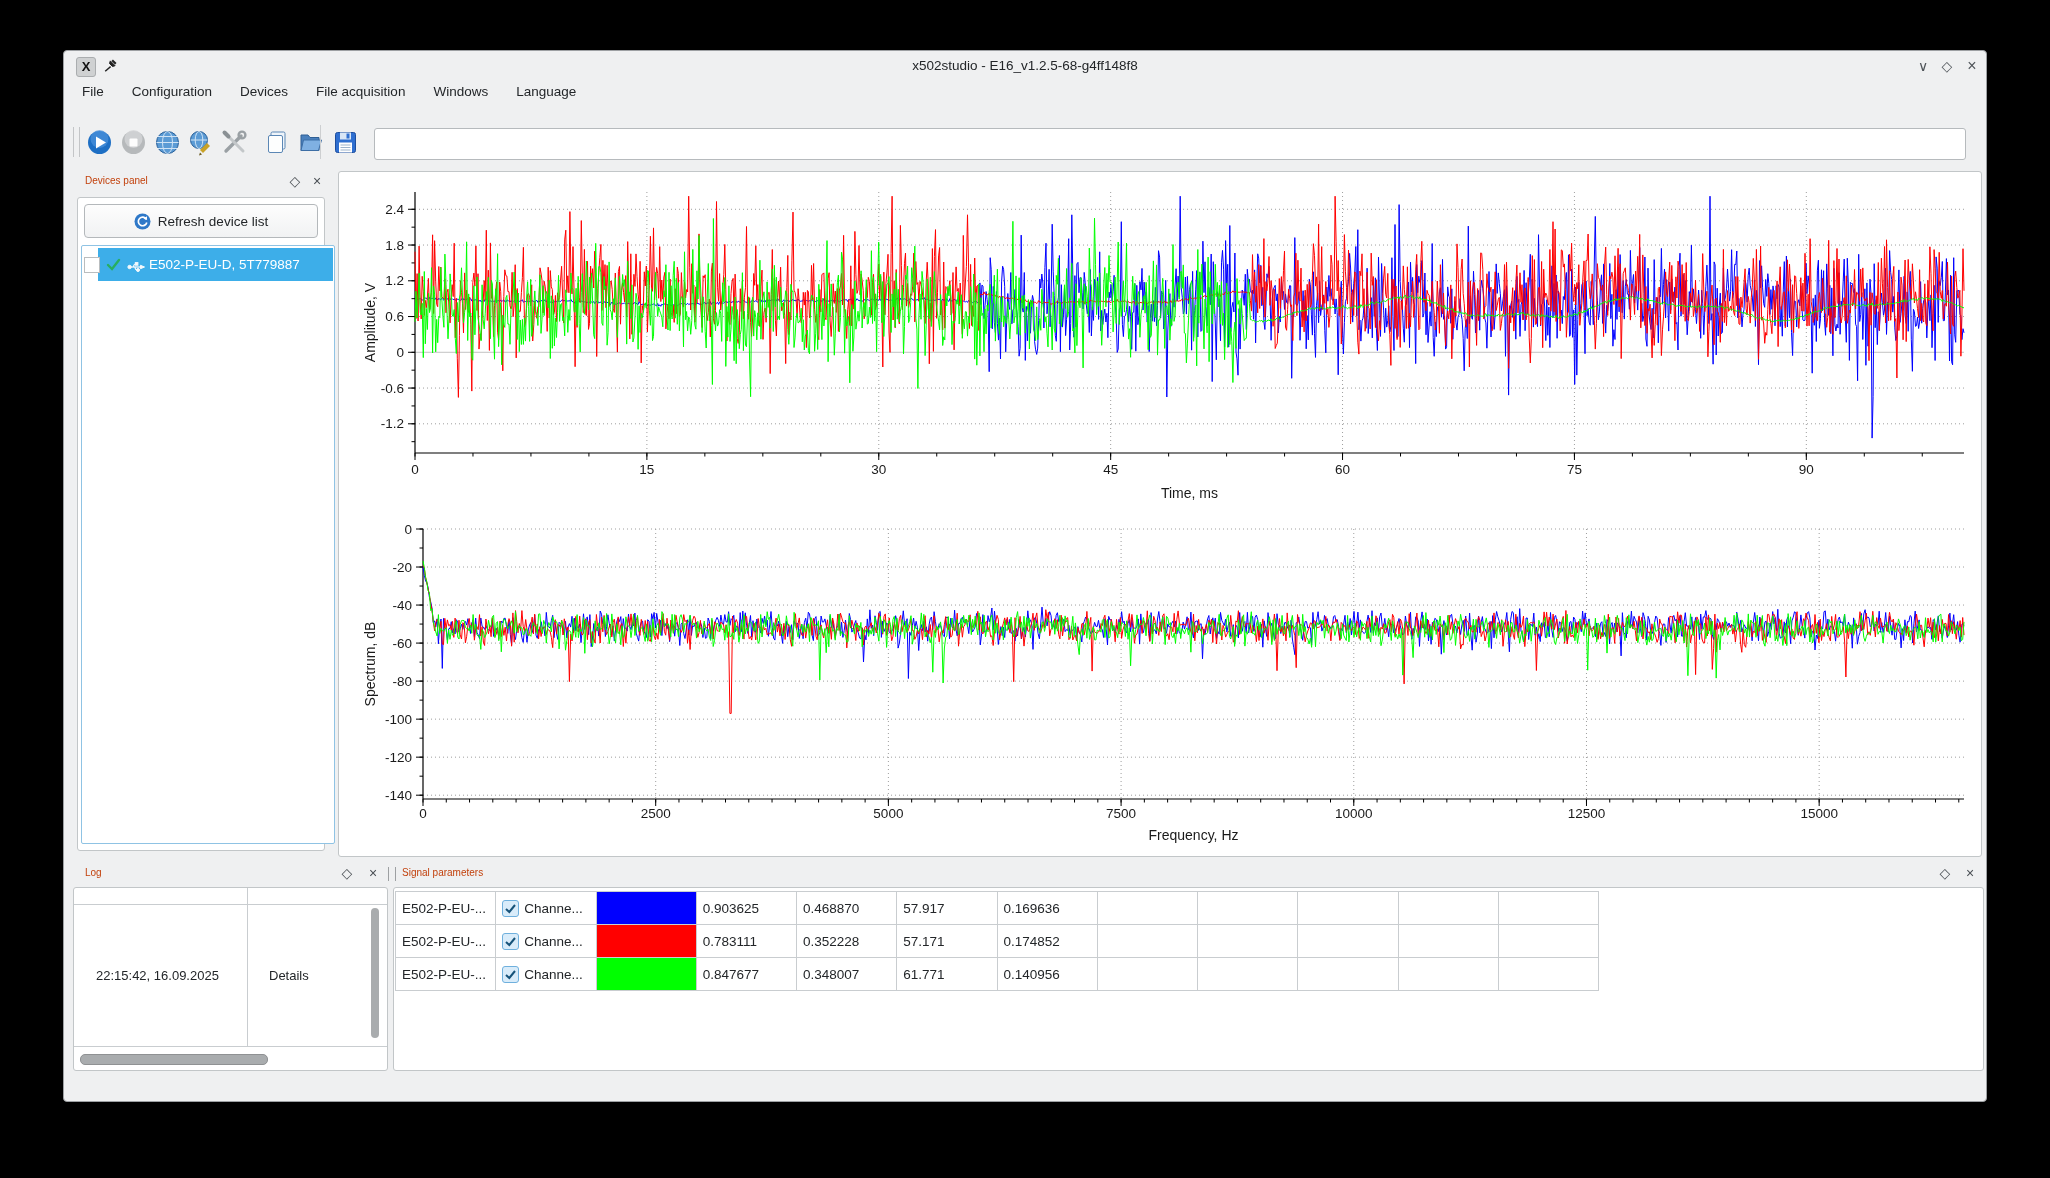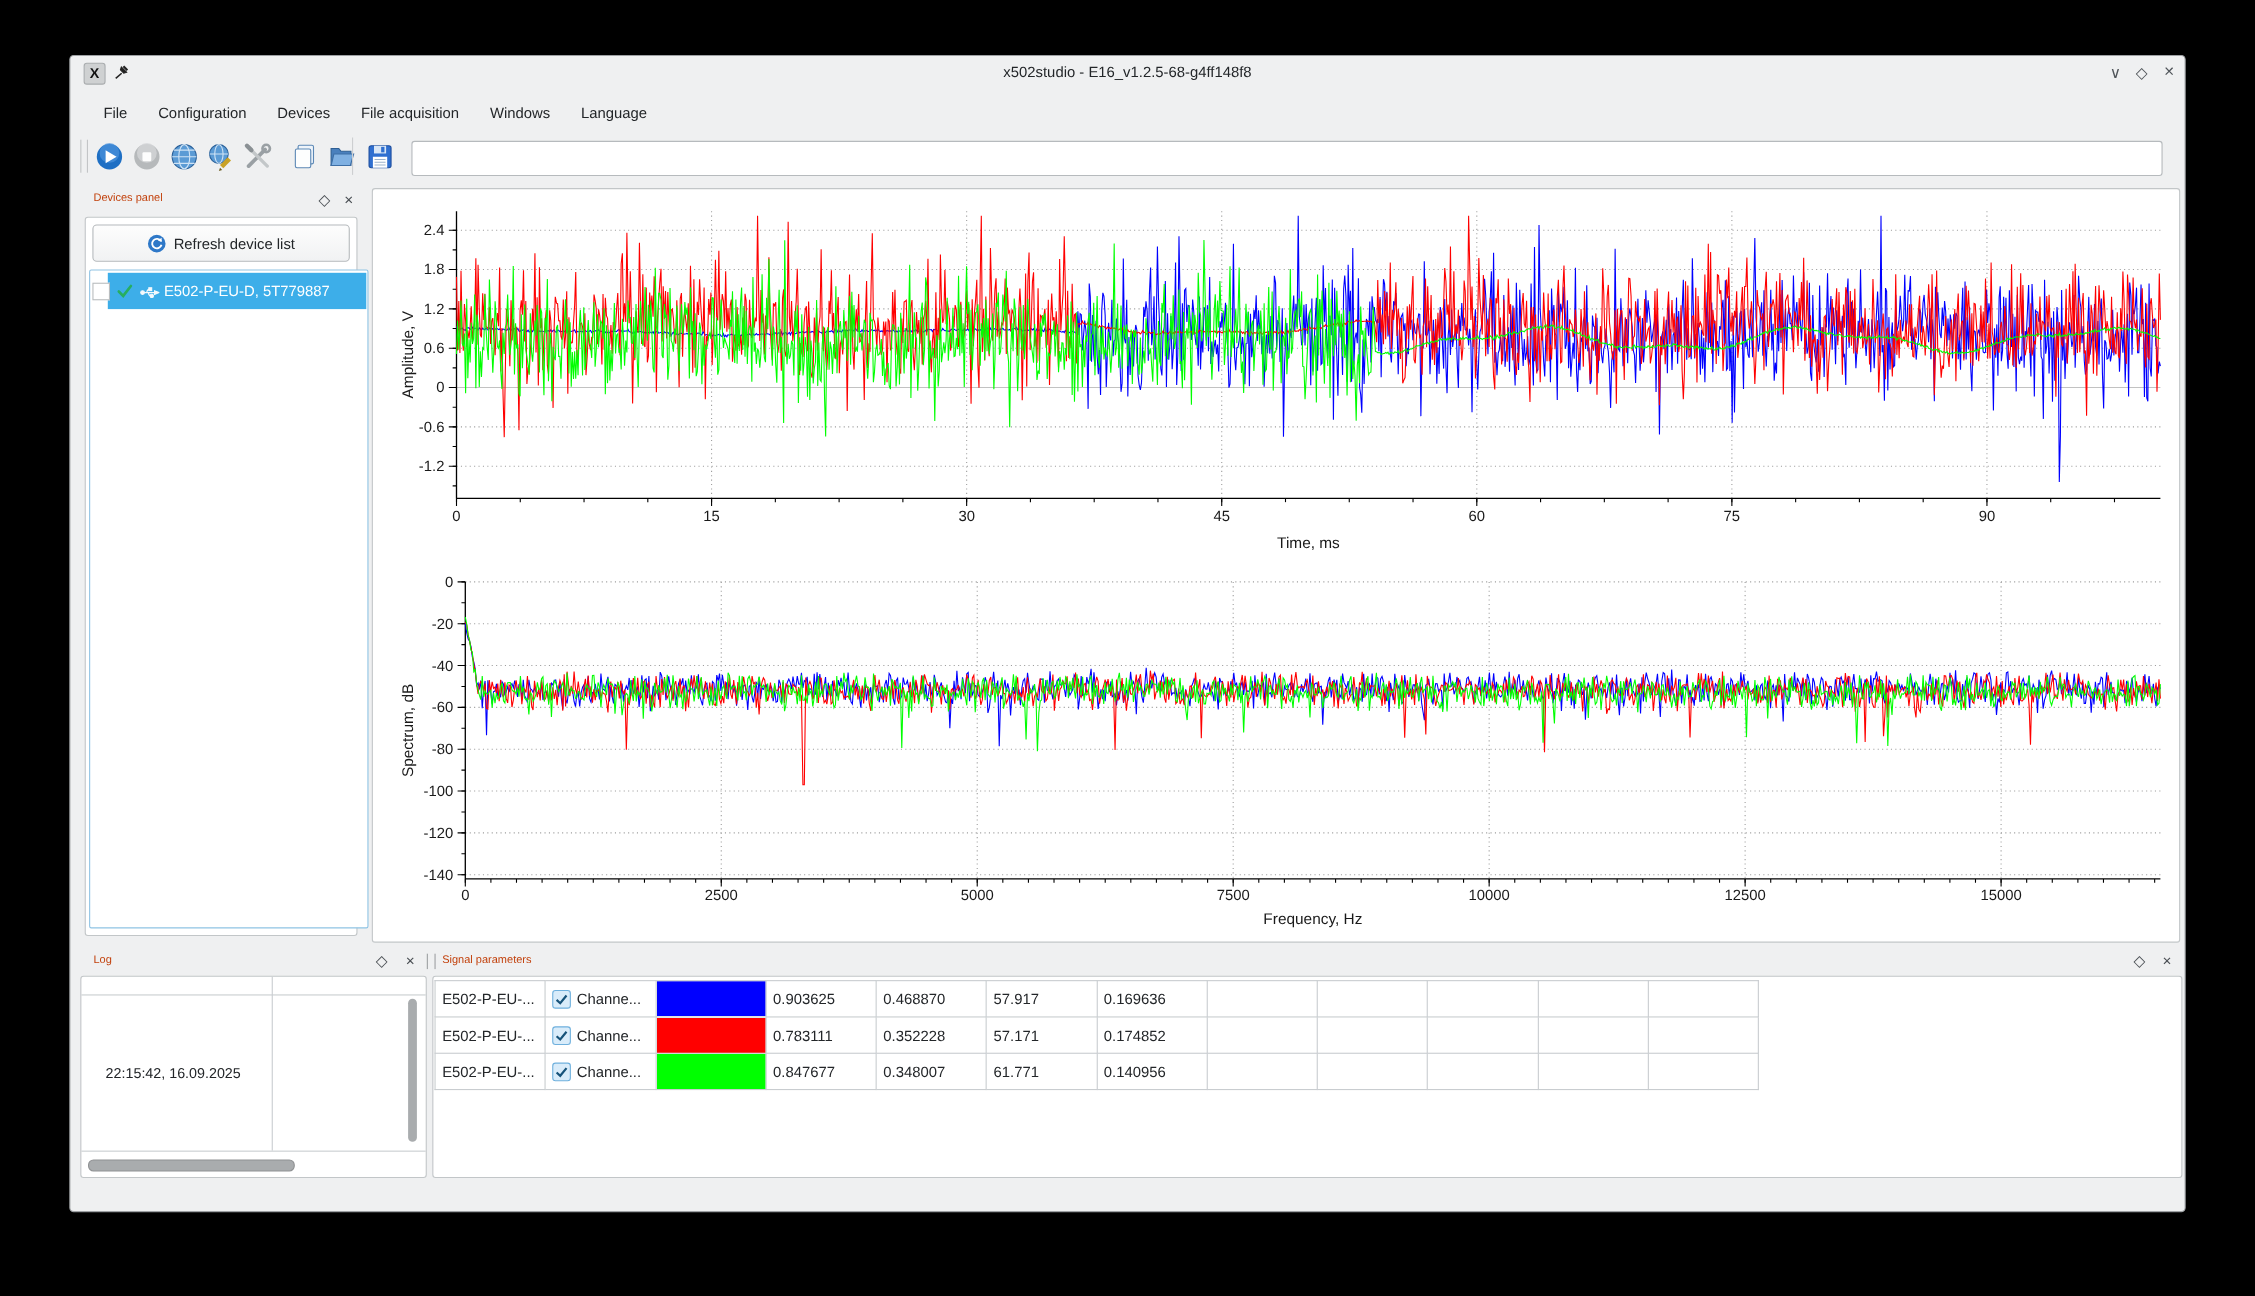--- a/index.html
+++ b/index.html
@@ -9,21 +9,21 @@
   #window{left:63px;top:50px;width:1922px;height:1050px;background:#eff0f1;
           border:1px solid #9da0a3;border-radius:4px;}
   
   .titlebar{left:0;top:0;width:100%;height:30px;}
   .title-text{left:0;top:0;width:100%;height:30px;line-height:30px;text-align:center;
               font-size:13.5px;color:#232629;}
   .win-btn{top:0;width:24px;height:30px;line-height:30px;text-align:center;font-size:14px;color:#50555a;cursor:default;}
   .app-logo{left:12px;top:6px;width:18px;height:18px;background:#cfd1d2;border:1px solid #aaadaf;
             border-radius:3px;text-align:center;line-height:17px;font-weight:bold;font-size:13px;color:#111;}
   
-  .menubar{left:0;top:30px;width:100%;height:32px;display:flex;align-items:flex-end;gap:22px;padding-left:15px;box-sizing:border-box;margin-left:12px;}
+  .menubar{left:0;top:30px;width:100%;height:32px;display:flex;align-items:flex-start;gap:22px;padding-left:15px;box-sizing:border-box;}
   .menu-item{font-size:13.5px;padding:3px 3px;}
   
   .toolbar{left:0;top:62px;width:100%;height:58px;}
   .tb-handle{top:14px;width:5px;height:30px;border-left:1px solid #c3c5c7;border-right:1px solid #c3c5c7;}
   .tb-sep{top:12px;width:1px;height:34px;background:#cdcfd1;}
   .tb-btn{top:16px;width:27px;height:27px;}
   .tb-input{left:310px;top:15px;width:1586px;height:28px;background:#fff;border:1px solid #b6babd;border-radius:3px;}
   
   .panel-card{background:#fff;border:1px solid #c2c6c8;border-radius:3px;}
   .panel-title{font-size:10px;color:#c2410c;}
@@ -405,20 +405,21 @@
       <div class="abs panel-title" style="left:21px;top:10px;">Log</div>
       <div class="abs ph-icon" style="left:274px;top:6px;">◇</div>
       <div class="abs ph-icon" style="left:300px;top:6px;">×</div>
 
       <div class="abs panel-card" style="left:9px;top:30px;width:313px;height:182px;">
         <div class="abs" style="left:0;top:0;width:100%;height:16px;border-bottom:1px solid #c9cdd0;"></div>
         <div class="abs" style="left:173px;top:0;width:1px;height:158px;background:#c9cdd0;"></div>
         <div class="abs" style="left:0;top:158px;width:100%;height:1px;background:#c9cdd0;"></div>
         <div id="log-row" class="abs" style="left:0;top:17px;width:100%;height:141px;font-size:13px;margin-left:14px;">
             <div class="abs" style="left:8px;top:0;width:160px;height:141px;display:flex;align-items:center;">22:15:42, 16.09.2025</div>
+            <div class="abs" style="left:181px;top:0;width:110px;height:141px;display:flex;align-items:center;">Details</div>
           </div>
 
         <div class="abs" style="left:296px;top:18px;width:10px;height:138px;">
           <div class="scroll-thumb" style="width:8px;height:130px;margin:2px 1px;"></div>
         </div>
 
         <div class="abs" style="left:2px;top:165px;width:308px;height:12px;">
           <div class="scroll-thumb" style="width:186px;height:9px;margin-top:1px;margin-left:4px;border:1px solid #8f9193;"></div>
         </div>
       </div>

